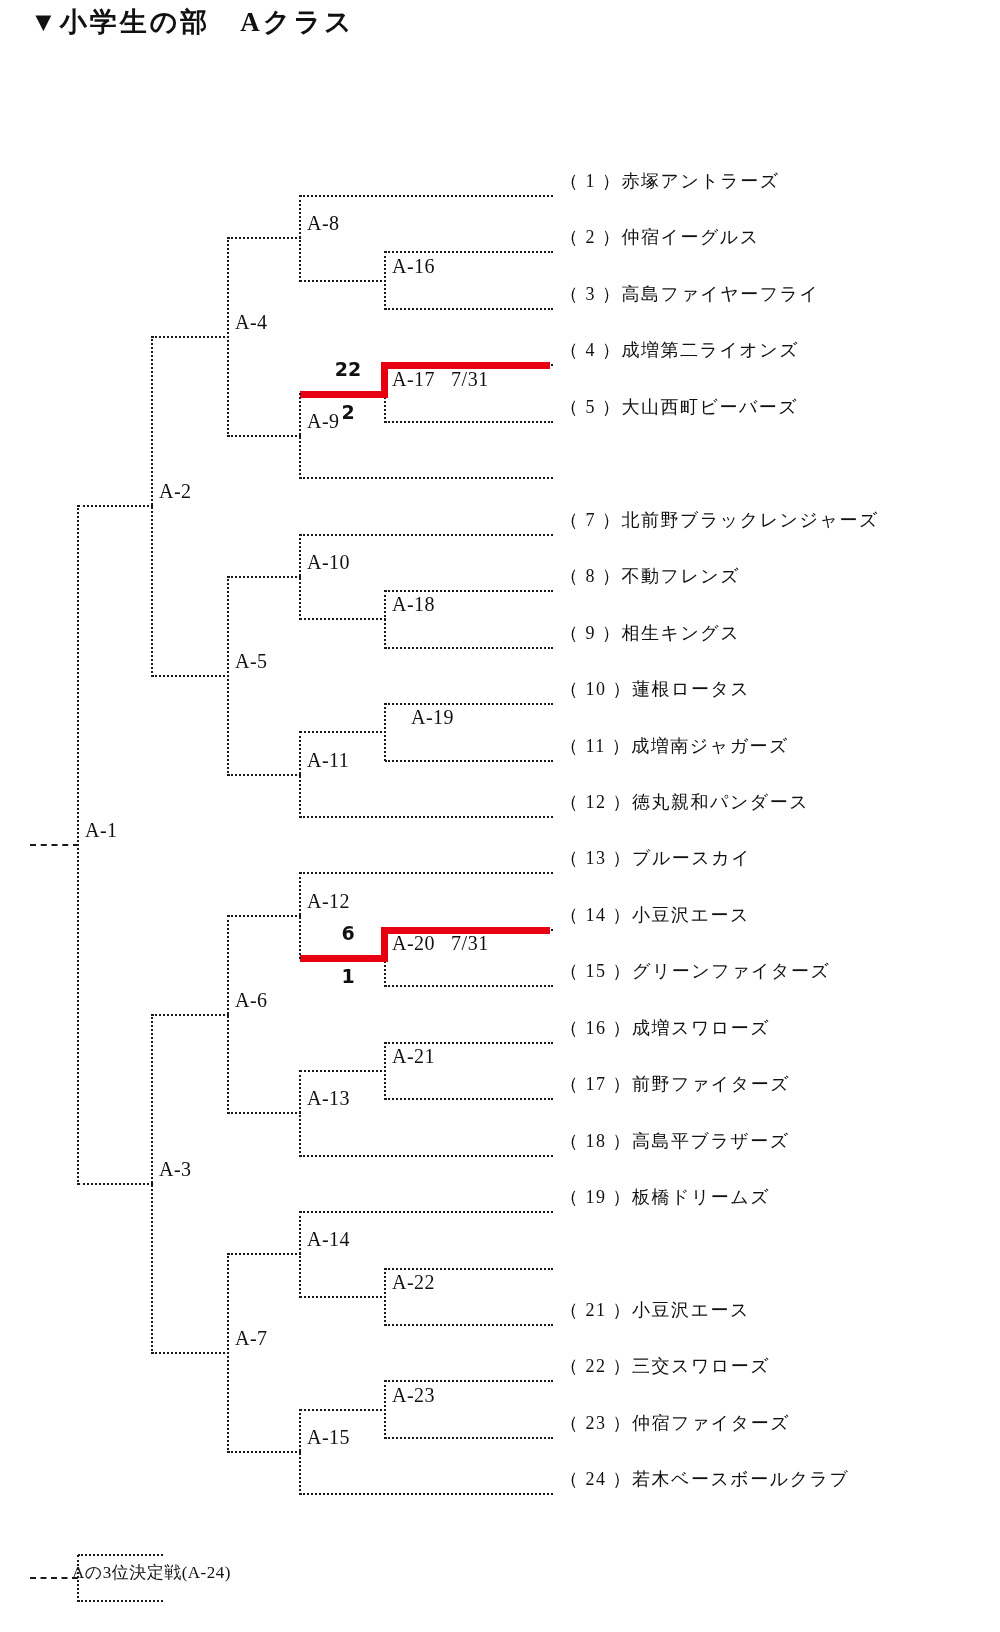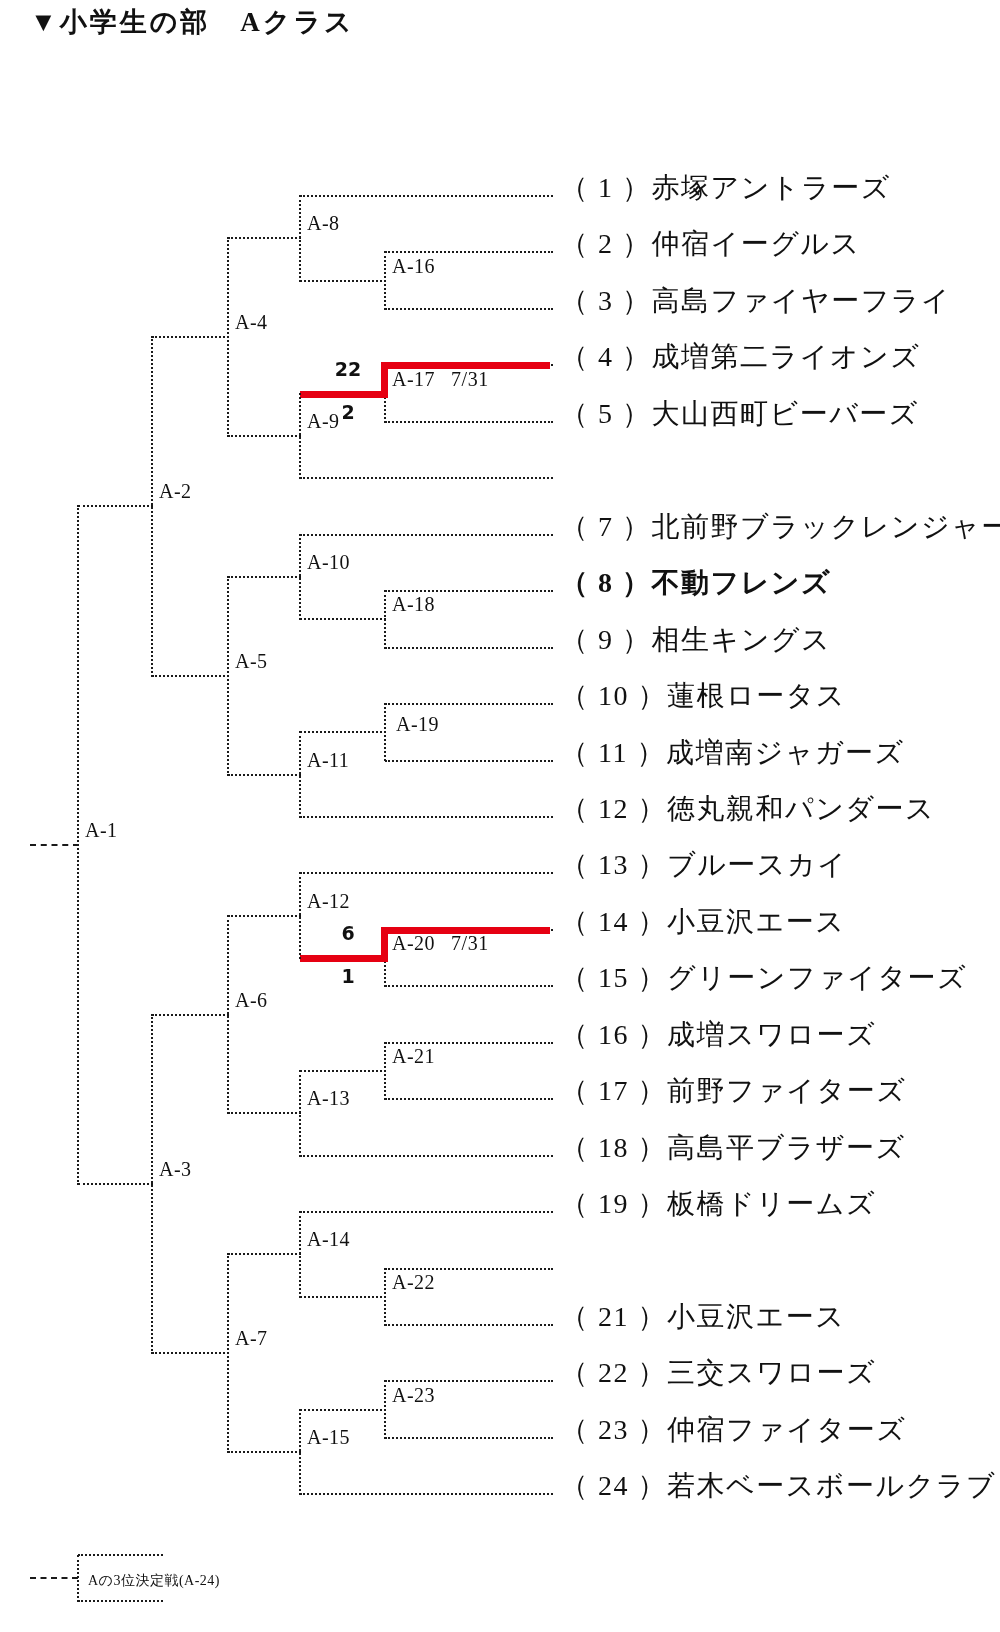--- a/index.html
+++ b/index.html
@@ -10,33 +10,33 @@
   }
   #bracket { position:absolute; left:0; top:0; width:1000px; height:1632px; }
   .title {
     position:absolute; left:30px; top:4px;
     font-size:27px; font-weight:bold; letter-spacing:3px; white-space:nowrap;
   }
   .line-h { position:absolute; height:0; border-top:2px dotted #1a1a1a; }
   .line-h.dashed { border-top:2px dashed #1a1a1a; }
   .line-v { position:absolute; width:0; border-left:2px dotted #1a1a1a; }
   .team-label {
-    position:absolute; font-size:28px; white-space:nowrap; letter-spacing:1.5px;
+    position:absolute; font-size:18px; white-space:nowrap; letter-spacing:1.5px;
   }
   .match-label {
     position:absolute; font-size:20px; white-space:nowrap; letter-spacing:0.5px;
   }
   .match-label .date { margin-left:16px; }
   .win-line { position:absolute; }
   .score {
     position:absolute; width:50px; text-align:center;
     font-family:"DejaVu Sans", sans-serif; font-weight:bold; font-size:19px; color:#111;
   }
   .third-label {
-    position:absolute; left:88px; top:1561px; font-size:14px; white-space:nowrap; letter-spacing:0.5px;margin-top:11px;
+    position:absolute; left:72px; top:1561px; font-size:17px; white-space:nowrap; letter-spacing:0.5px;
   }
 </style>
 </head>
 <body>
 
 <div id="bracket">
   <div class="title">▼小学生の部　Aクラス</div>
 
   <div class="line-h dashed" style="left:30px; top:1577px; width:48px;"></div>
   <div class="line-v" style="left:77px; top:1555px; height:47px;"></div>
@@ -50,21 +50,21 @@
     <div class="line-h" style="left: 385px; top: 307.9px; width: 168px;"></div>
     <div class="team-label" style="left: 560px; top: 281.9px;"><span>（ </span><span>3</span><span> ）</span><span>高島ファイヤーフライ</span></div>
     <div class="line-h" style="left: 385px; top: 364.35px; width: 168px;"></div>
     <div class="team-label" style="left: 560px; top: 338.35px;"><span>（ </span><span>4</span><span> ）</span><span>成増第二ライオンズ</span></div>
     <div class="line-h" style="left: 385px; top: 420.8px; width: 168px;"></div>
     <div class="team-label" style="left: 560px; top: 394.8px;"><span>（ </span><span>5</span><span> ）</span><span>大山西町ビーバーズ</span></div>
     <div class="line-h" style="left: 300px; top: 477.25px; width: 253px;"></div>
     <div class="line-h" style="left: 300px; top: 533.7px; width: 253px;"></div>
     <div class="team-label" style="left: 560px; top: 507.7px;"><span>（ </span><span>7</span><span> ）</span><span>北前野ブラックレンジャーズ</span></div>
     <div class="line-h" style="left: 385px; top: 590.15px; width: 168px;"></div>
-    <div class="team-label" style="left: 560px; top: 564.15px; font-weight: bold;"><span>（ </span><span>8</span><span> ）</span><span>不動フレンズ</span></div>
+    <div class="team-label" style="left: 560px; top: 564.15px;"><span>（ </span><span>8</span><span> ）</span><span>不動フレンズ</span></div>
     <div class="line-h" style="left: 385px; top: 646.6px; width: 168px;"></div>
     <div class="team-label" style="left: 560px; top: 620.6px;"><span>（ </span><span>9</span><span> ）</span><span>相生キングス</span></div>
     <div class="line-h" style="left: 385px; top: 703.05px; width: 168px;"></div>
     <div class="team-label" style="left: 560px; top: 677.05px;"><span>（ </span><span>10</span><span> ）</span><span>蓮根ロータス</span></div>
     <div class="line-h" style="left: 385px; top: 759.5px; width: 168px;"></div>
     <div class="team-label" style="left: 560px; top: 733.5px;"><span>（ </span><span>11</span><span> ）</span><span>成増南ジャガーズ</span></div>
     <div class="line-h" style="left: 300px; top: 815.95px; width: 253px;"></div>
     <div class="team-label" style="left: 560px; top: 789.95px;"><span>（ </span><span>12</span><span> ）</span><span>徳丸親和パンダース</span></div>
     <div class="line-h" style="left: 300px; top: 872.4px; width: 253px;"></div>
     <div class="team-label" style="left: 560px; top: 846.4px;"><span>（ </span><span>13</span><span> ）</span><span>ブルースカイ</span></div>
@@ -98,21 +98,21 @@
     <div class="win-line" style="left: 381px; top: 362.35px; width: 169px; height: 7px; background: rgb(230, 0, 18);"></div>
     <div class="win-line" style="left: 381px; top: 362.35px; width: 7px; height: 35.225px; background: rgb(230, 0, 18);"></div>
     <div class="win-line" style="left: 300px; top: 390.575px; width: 88px; height: 7px; background: rgb(230, 0, 18);"></div>
     <div class="score" style="left: 323px; top: 357.575px;">22</div>
     <div class="score" style="left: 323px; top: 400.575px;">2</div>
     <div class="line-v" style="left: 384px; top: 590.15px; height: 58.45px;"></div>
     <div class="line-h" style="left: 300px; top: 618.375px; width: 86px;"></div>
     <div class="match-label" style="left: 392px; top: 593.375px;"><span>A-18</span></div>
     <div class="line-v" style="left: 384px; top: 703.05px; height: 58.45px;"></div>
     <div class="line-h" style="left: 300px; top: 731.275px; width: 86px;"></div>
-    <div class="match-label" style="left: 396px; top: 706.275px; margin-top: 7px;"><span>A-19</span></div>
+    <div class="match-label" style="left: 411px; top: 706.275px;"><span>A-19</span></div>
     <div class="line-v" style="left: 384px; top: 928.85px; height: 58.45px;"></div>
     <div class="line-h" style="left: 300px; top: 957.075px; width: 86px;"></div>
     <div class="match-label" style="left: 392px; top: 932.075px;"><span>A-20</span><span class="date">7/31</span></div>
     <div class="win-line" style="left: 381px; top: 926.85px; width: 169px; height: 7px; background: rgb(230, 0, 18);"></div>
     <div class="win-line" style="left: 381px; top: 926.85px; width: 7px; height: 35.225px; background: rgb(230, 0, 18);"></div>
     <div class="win-line" style="left: 300px; top: 955.075px; width: 88px; height: 7px; background: rgb(230, 0, 18);"></div>
     <div class="score" style="left: 323px; top: 922.075px;">6</div>
     <div class="score" style="left: 323px; top: 965.075px;">1</div>
     <div class="line-v" style="left: 384px; top: 1041.75px; height: 58.45px;"></div>
     <div class="line-h" style="left: 300px; top: 1069.97px; width: 86px;"></div>

